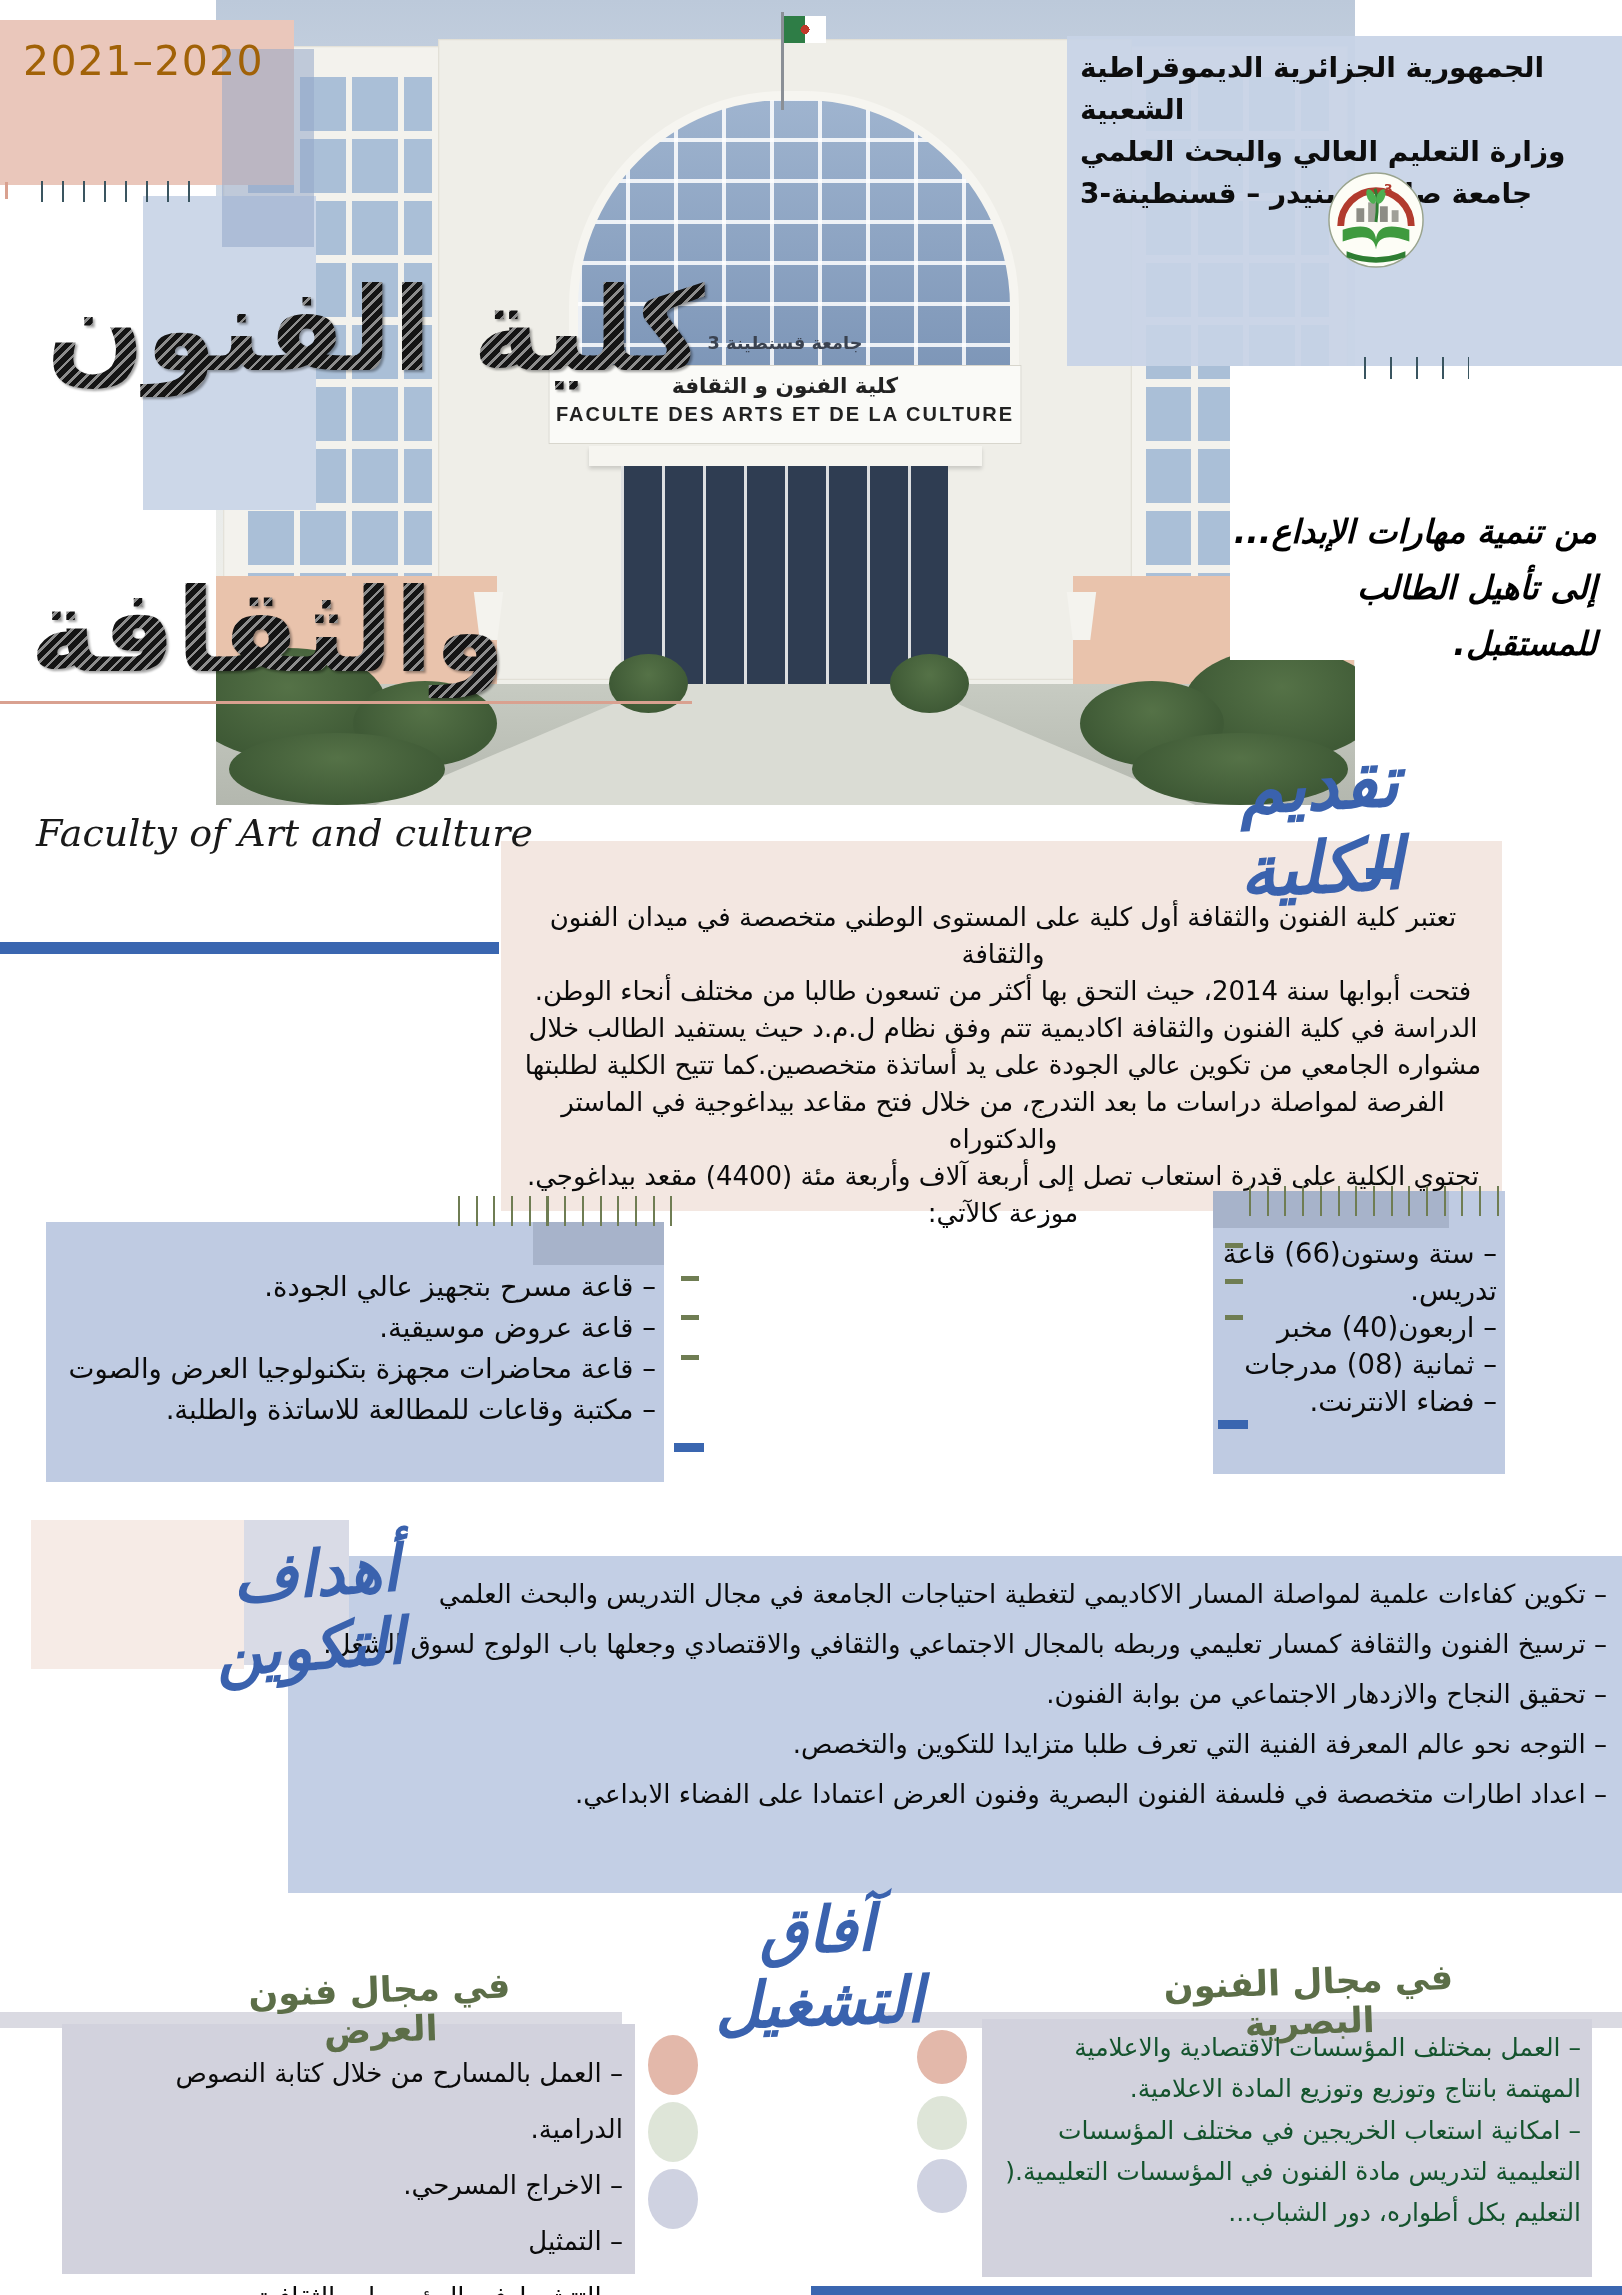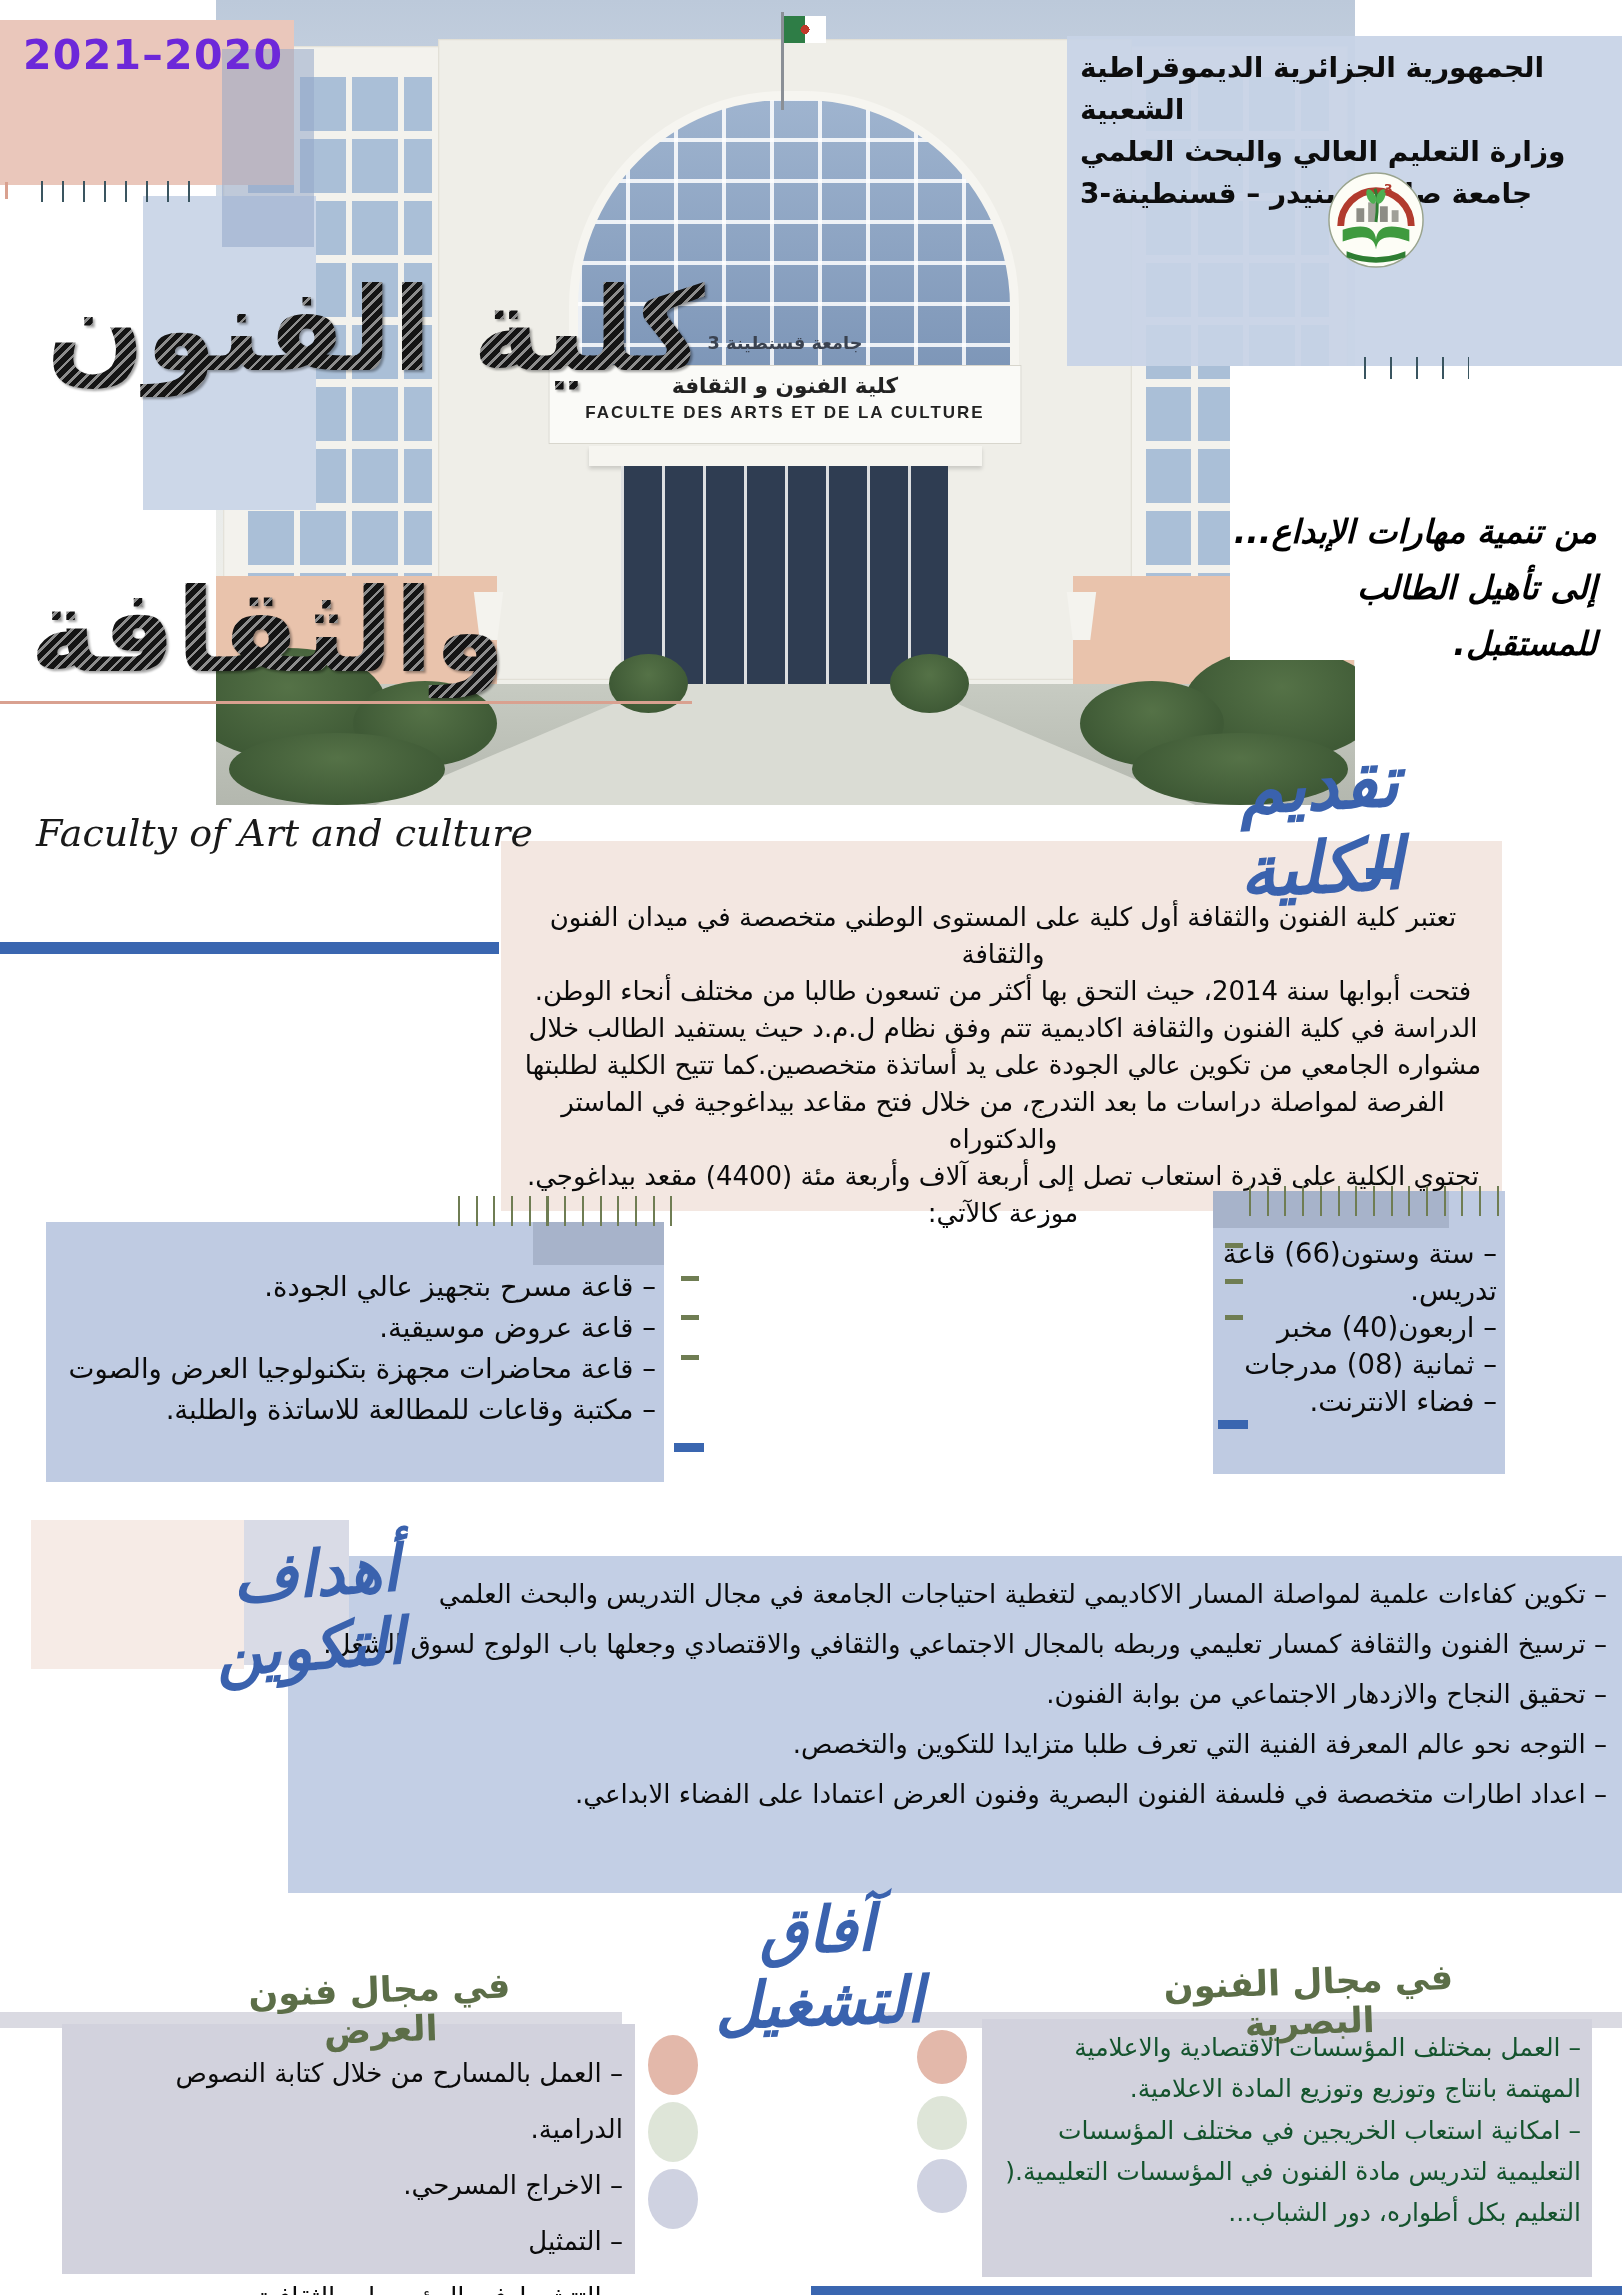--- a/index.html
+++ b/index.html
@@ -4,21 +4,21 @@
 <style>
   html,body{margin:0;padding:0;}
   body{
     width:1623px;height:2295px;position:relative;overflow:hidden;background:#ffffff;
     font-family:"DejaVu Sans","Liberation Sans",sans-serif;
   }
   .abs{position:absolute;}
 
   
   .year-box{left:0;top:19.6px;width:294px;height:165px;background:#eac7bb;z-index:3;}
-  .year-text{left:23px;top:31px;z-index:5;font-size:41px;color:#6d28d9;letter-spacing:1.3px;font-family:"DejaVu Sans",sans-serif;font-weight:bold;}
+  .year-text{left:23px;top:37px;z-index:5;font-size:41px;color:#a16207;letter-spacing:1.3px;font-family:"DejaVu Sans",sans-serif;}
   .blue-overlap{left:222px;top:49px;width:92px;height:198px;background:rgba(148,168,200,0.55);z-index:4;}
   .tickrow{background-image:repeating-linear-gradient(90deg,#3a5560 0 2px,transparent 2px 21px);z-index:6;}
   .tickrow.t1{left:41px;top:181px;width:164px;height:21px;}
   .tickrow.t2{left:1364px;top:357px;width:105px;height:22px;background-image:repeating-linear-gradient(90deg,#3a5560 0 2px,transparent 2px 26px);}
   .tickrow.olive{background-image:repeating-linear-gradient(90deg,#6f7d53 0 2px,transparent 2px 17.7px);}
   .t3{left:458px;top:1196px;width:216px;height:30px;}
   .t4{left:1249px;top:1186px;width:254px;height:30px;}
   .pink-tick{left:5.2px;top:182px;width:2.6px;height:17px;background:#d9a190;z-index:6;}
 
   
@@ -33,21 +33,21 @@
   .glass-top{position:absolute;left:131px;top:52px;width:432px;height:288px;border:9.2px solid #f6f5f0;
      border-radius:216px 216px 0 0;
      background-color:#89a2c2;
      background-image:repeating-linear-gradient(90deg,rgba(255,255,255,.85) 0 3.9px,transparent 3.9px 48px),
                       repeating-linear-gradient(0deg,rgba(255,255,255,.85) 0 3.9px,transparent 3.9px 41px),
                       linear-gradient(180deg,#9fb4cf,#7b94b6);}
   .sign-line1{position:absolute;left:0;top:294px;width:100%;text-align:center;font-size:17.7px;font-weight:bold;color:#3a4250;direction:rtl;}
   .sign-board{position:absolute;left:50%;transform:translateX(-50%);top:326px;width:471px;height:77px;
      background:#fafaf7;border:1.3px solid #d8d6cd;text-align:center;}
   .sign-ar{font-size:21.6px;font-weight:bold;color:#222;margin-top:6.5px;direction:rtl;}
-  .sign-fr{font-size:17px;font-weight:bold;color:#222;letter-spacing:2px;margin-top:5.2px;font-family:"Liberation Sans",sans-serif;}
+  .sign-fr{font-size:20px;font-weight:bold;color:#222;letter-spacing:2px;margin-top:5.2px;font-family:"Liberation Sans",sans-serif;}
   .canopy{position:absolute;left:151px;top:407px;width:393px;height:19.6px;background:#f6f5f0;box-shadow:0 2.6px 3.9px rgba(0,0,0,.15);}
   .glass-bottom{position:absolute;left:183px;top:427px;width:327px;height:236px;background:#2f3d52;
      background-image:repeating-linear-gradient(90deg,rgba(240,240,240,.9) 0 3.3px,transparent 3.3px 41px);}
   .peach{height:118px;top:576px;background:#e9c3ac;}
   .peach.pl{left:0;width:281px;}
   .peach.pr{left:857px;width:281px;}
   .planter{width:35px;height:48px;top:592px;background:#f4f3ee;clip-path:polygon(8% 0,92% 0,75% 100%,25% 100%);}
   .ground{left:0;top:684px;width:1139px;height:121px;background:linear-gradient(180deg,#c7cbc2,#b3b7ae);}
   .path{left:0;top:684px;width:1139px;height:121px;background:#dadcd4;clip-path:polygon(39% 0,61% 0,86% 100%,14% 100%);}
   .bush{background:radial-gradient(ellipse at 50% 35%,#557247,#3f5a36 70%);border-radius:50%;}

